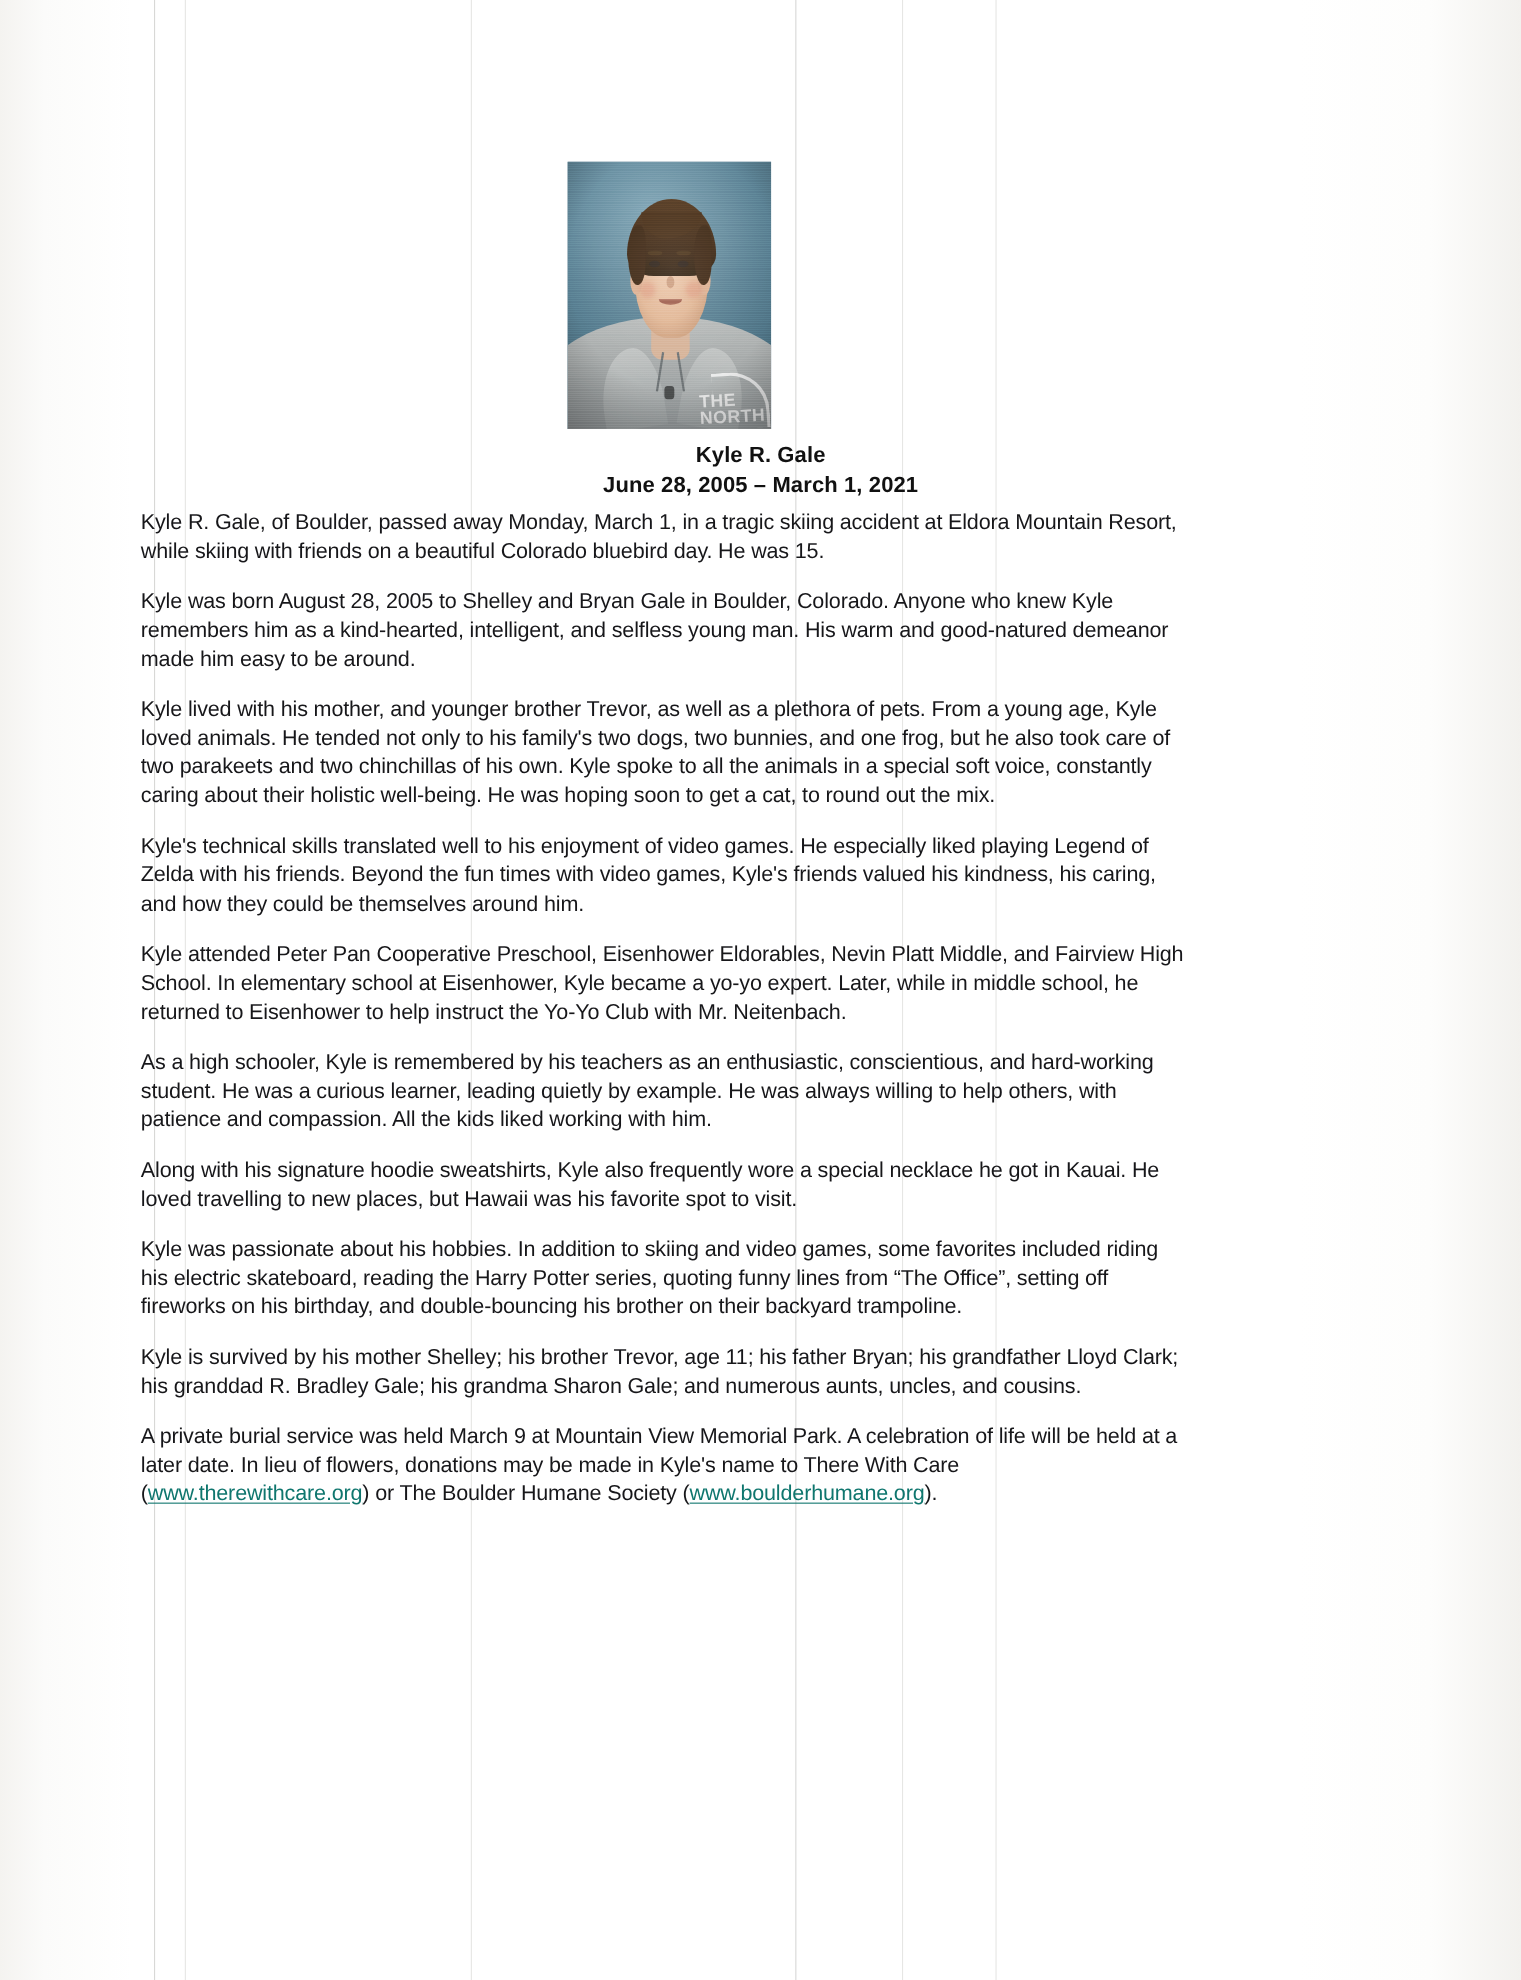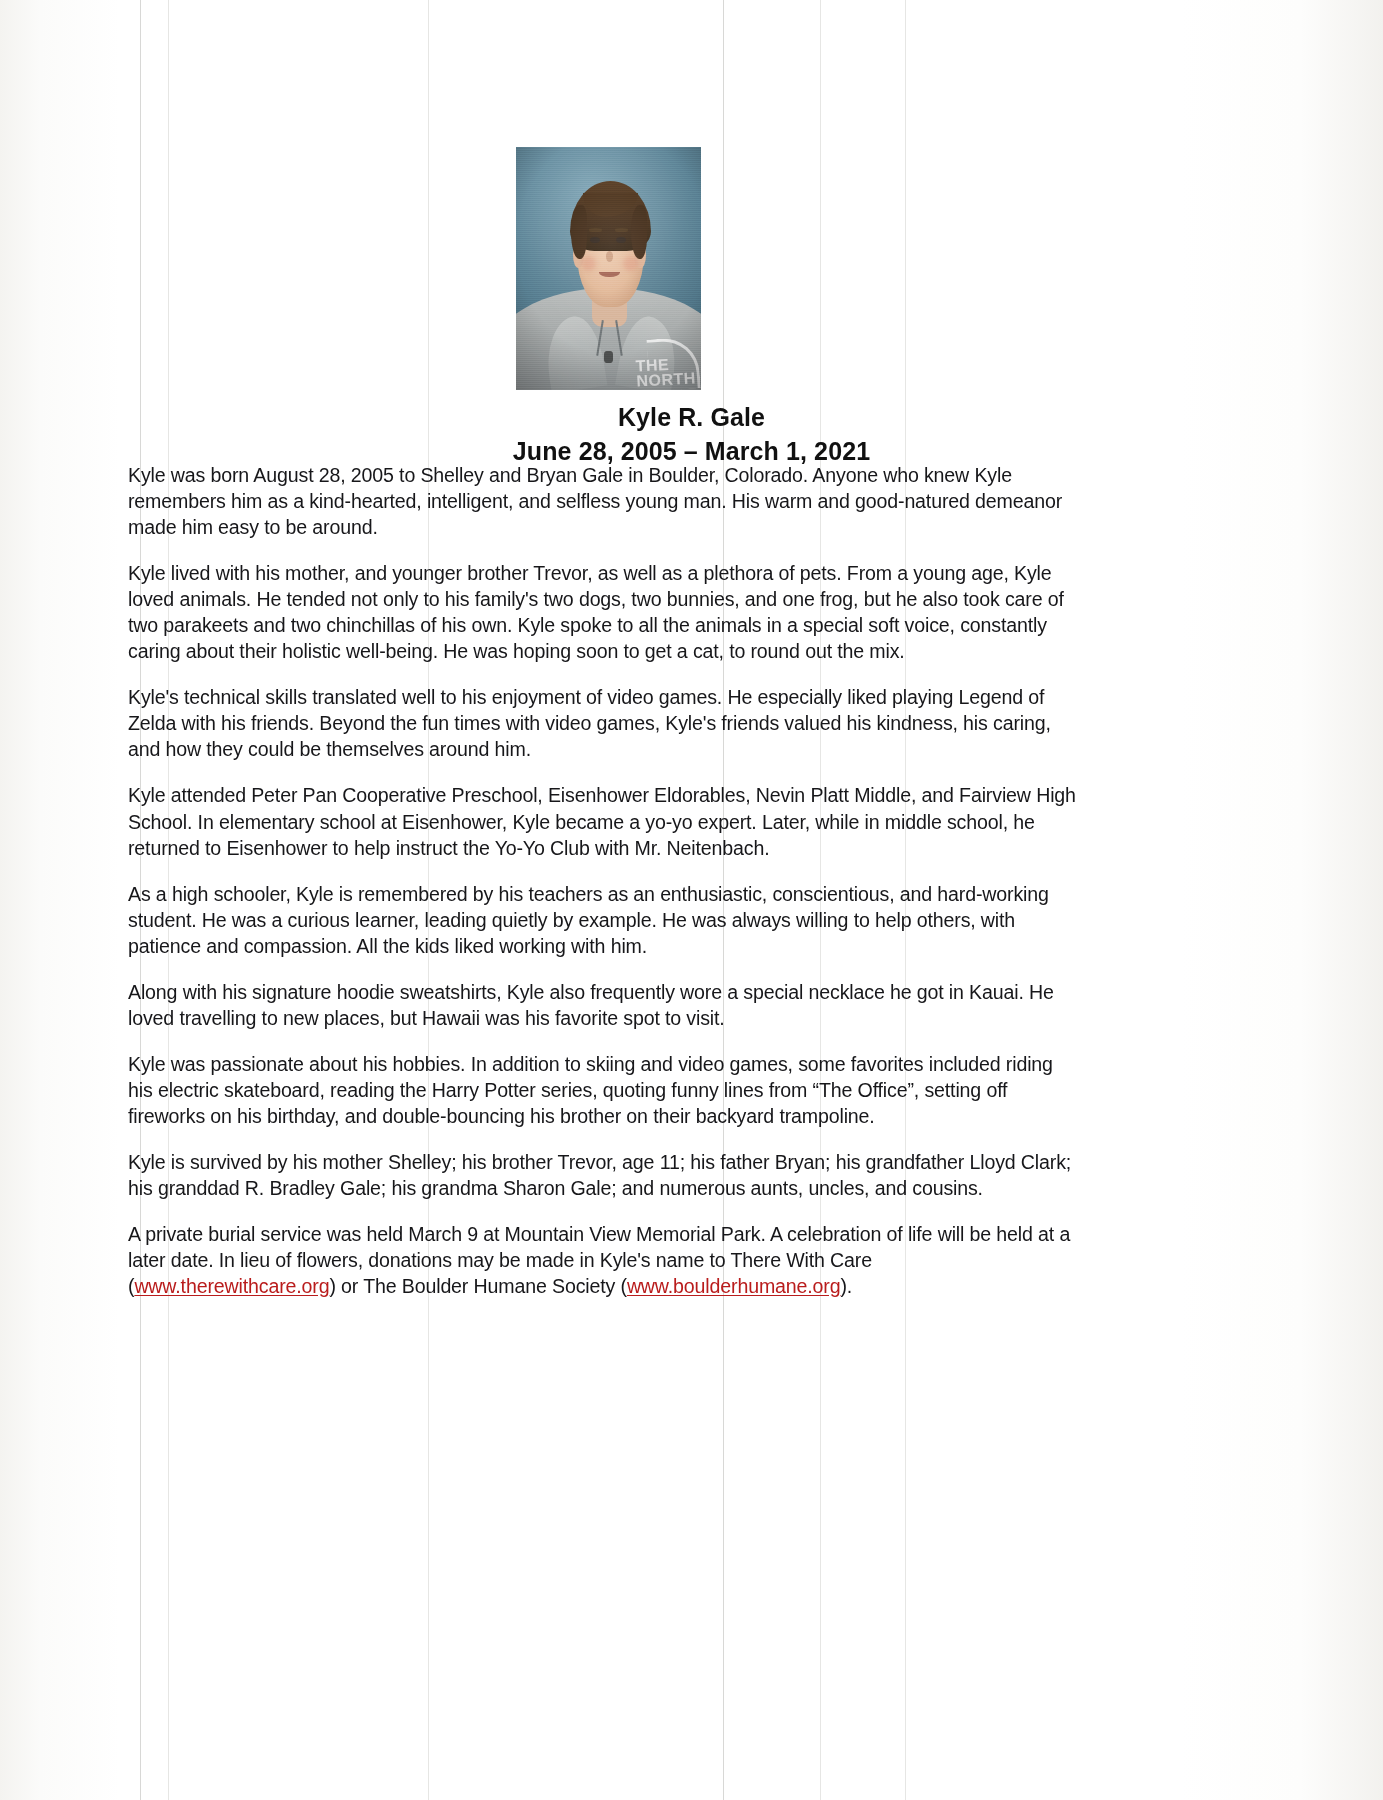--- a/index.html
+++ b/index.html
@@ -245,21 +245,21 @@
   }
 
   
   .title-block {
     position: absolute;
     left: 0;
     right: 0;
     top: 401px;
     text-align: center;
     font-weight: bold;
-    font-size: 25px;
+    font-size: 20px;
     line-height: 1.35;
     color: #111111;
     letter-spacing: 0.1px;
   }
   .title-block .line { display: block; }
 
   .body-text {
     position: absolute;
     left: 128px;
     top: 462px;
@@ -269,21 +269,21 @@
     color: #17171a;
     letter-spacing: -0.15px;
   }
   .para {
     margin: 0 0 20px 0;
     text-align: left;
   }
   .para:last-child { margin-bottom: 0; }
 
   a.link {
-    color: #b91c1c;
+    color: #0f766e;
     text-decoration: underline;
     text-underline-offset: 2px;
   }
 </style>
 </head>
 <body>
 
 <div class="page">
   <div class="scan-tint"></div>
 
@@ -327,20 +327,21 @@
         <div class="photo-grain"></div>
       </div>
     </div>
 
     <div class="title-block">
       <span class="line">Kyle R. Gale</span>
       <span class="line">June 28, 2005 – March 1, 2021</span>
     </div>
 
     <div class="body-text">
+      <p class="para">Kyle R. Gale, of Boulder, passed away Monday, March 1, in a tragic skiing accident at Eldora Mountain Resort, while skiing with friends on a beautiful Colorado bluebird day. He was 15.</p>
       <p class="para">Kyle was born August 28, 2005 to Shelley and Bryan Gale in Boulder, Colorado. Anyone who knew Kyle remembers him as a kind-hearted, intelligent, and selfless young man. His warm and good-natured demeanor made him easy to be around.</p>
       <p class="para">Kyle lived with his mother, and younger brother Trevor, as well as a plethora of pets. From a young age, Kyle loved animals. He tended not only to his family's two dogs, two bunnies, and one frog, but he also took care of two parakeets and two chinchillas of his own. Kyle spoke to all the animals in a special soft voice, constantly caring about their holistic well-being. He was hoping soon to get a cat, to round out the mix.</p>
       <p class="para">Kyle's technical skills translated well to his enjoyment of video games. He especially liked playing Legend of Zelda with his friends. Beyond the fun times with video games, Kyle's friends valued his kindness, his caring, and how they could be themselves around him.</p>
       <p class="para">Kyle attended Peter Pan Cooperative Preschool, Eisenhower Eldorables, Nevin Platt Middle, and Fairview High School. In elementary school at Eisenhower, Kyle became a yo-yo expert. Later, while in middle school, he returned to Eisenhower to help instruct the Yo-Yo Club with Mr. Neitenbach.</p>
       <p class="para">As a high schooler, Kyle is remembered by his teachers as an enthusiastic, conscientious, and hard-working student. He was a curious learner, leading quietly by example. He was always willing to help others, with patience and compassion. All the kids liked working with him.</p>
       <p class="para">Along with his signature hoodie sweatshirts, Kyle also frequently wore a special necklace he got in Kauai. He loved travelling to new places, but Hawaii was his favorite spot to visit.</p>
       <p class="para">Kyle was passionate about his hobbies. In addition to skiing and video games, some favorites included riding his electric skateboard, reading the Harry Potter series, quoting funny lines from “The Office”, setting off fireworks on his birthday, and double-bouncing his brother on their backyard trampoline.</p>
       <p class="para">Kyle is survived by his mother Shelley; his brother Trevor, age 11; his father Bryan; his grandfather Lloyd Clark; his granddad R. Bradley Gale; his grandma Sharon Gale; and numerous aunts, uncles, and cousins.</p>
       <p class="para"><span>A private burial service was held March 9 at Mountain View Memorial Park. A celebration of life will be held at a later date. In lieu of flowers, donations may be made in Kyle's name to There With Care (</span><a class="link" href="#">www.therewithcare.org</a><span>) or The Boulder Humane Society (</span><a class="link" href="#">www.boulderhumane.org</a><span>).</span></p>
     </div>

